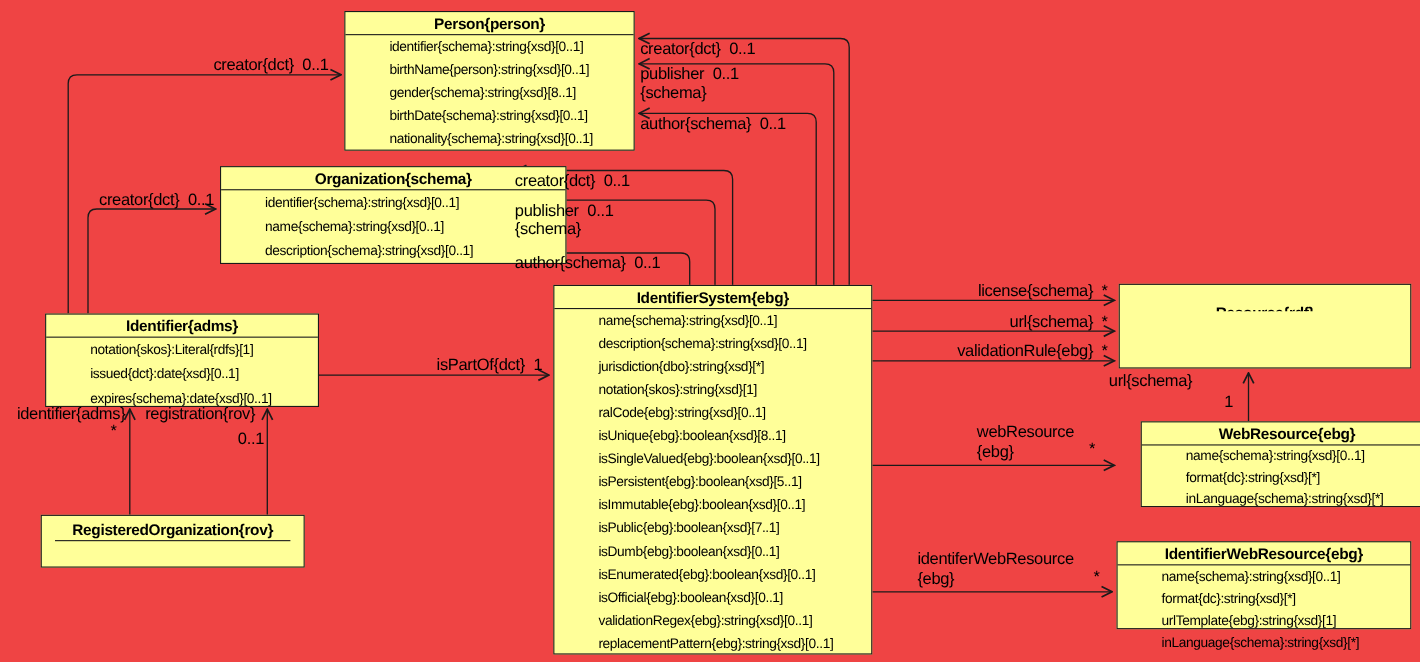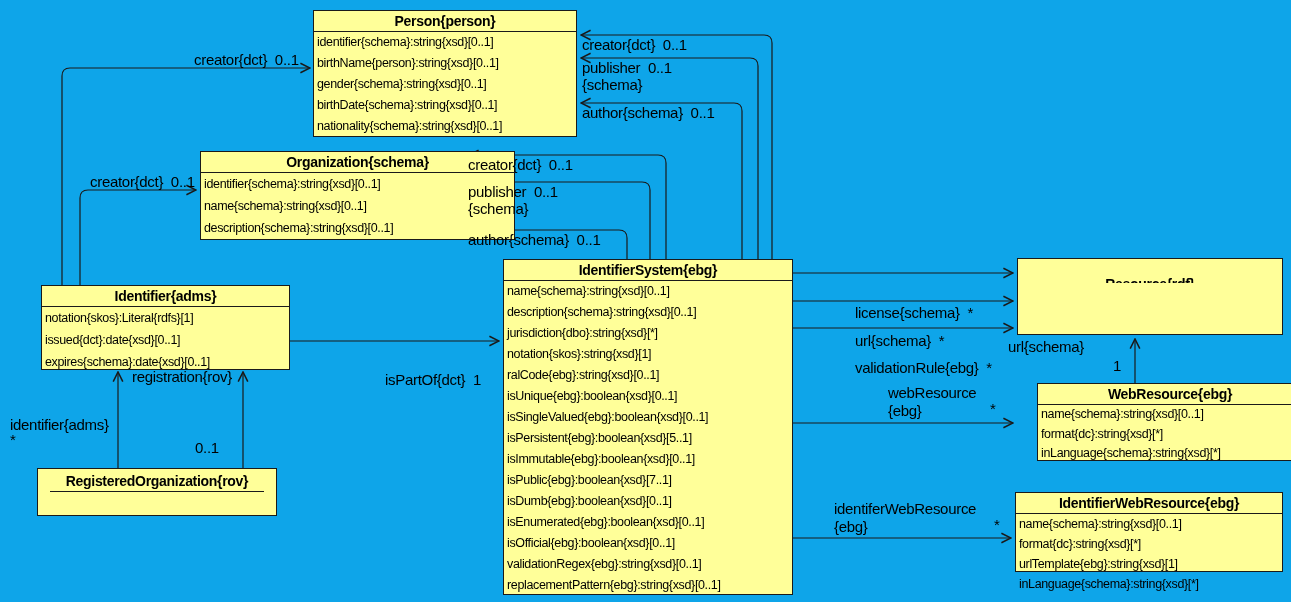--- a/index.html
+++ b/index.html
@@ -1,45 +1,45 @@
 <!DOCTYPE html>
 <html><head>
 <meta charset="utf-8">
 <style>
   html,body{margin:0;padding:0;}
   body{font-family:"Liberation Sans", sans-serif; background:#eef4fc;}
-  #canvas{position:relative; width:1291px; height:602px; background:#0ea5e9; overflow:hidden;}
+  #canvas{position:relative; width:1291px; height:602px; background:#ef4444; overflow:hidden;}
   #wires{position:absolute; left:0; top:0; width:1291px; height:602px;}
 
   .cls{
     position:absolute; box-sizing:border-box;
     background:#ffff99; border:1.6px solid #1a1a1a;
   }
   .cls-title{
     height:20px; line-height:20px; text-align:center;
     font-size:14px; font-weight:bold; color:#000;
     border-bottom:1.2px solid #1a1a1a; letter-spacing:-0.3px;
     white-space:nowrap; overflow:hidden;
   }
   .cls-title.inset{border-bottom:none; padding-top:2px; height:22px;}
   .cls-title.inset span{display:inline-block; padding:0 16px; border-bottom:1.2px solid #1a1a1a;}
-  .attrs{color:#000;}
+  .attrs{color:#000;padding-left:37px;}
   .attr{
     font-size:12.5px; letter-spacing:-0.35px; line-height:21px; height:21px;
     padding-left:3px; white-space:nowrap; overflow:hidden; color:#000;
   }
   .rh22 .attr{line-height:22px; height:22px;}
   .rh195 .attr{line-height:19.5px; height:19.5px;}
   .rh20 .attr{line-height:20px; height:20px;}
 
   .elabel{
     position:absolute; font-size:15px; letter-spacing:-0.3px; color:#000;
     white-space:pre; line-height:15px;
   }
-  .r{text-align:left;margin-top:48px;}
+  .r{text-align:right;}
   .c{text-align:center;}
 </style>
 </head>
 <body>
 
 <div id="canvas">
 
   <svg id="wires" viewBox="0 0 1291 602" xmlns="http://www.w3.org/2000/svg">
     <defs>
       <marker id="arr" viewBox="0 0 10 10" refX="9" refY="5" markerWidth="10" markerHeight="10" orient="auto-start-reverse">
@@ -65,21 +65,21 @@
       <path d="M793,423 H1013" marker-end="url(#arr)"></path>
       <path d="M793,538 H1011" marker-end="url(#arr)"></path>
     </g>
   </svg>
 
   <div class="cls" style="left:313px;top:10px;width:264px;height:127px;">
     <div class="cls-title">Person{person}</div>
     <div class="attrs">
       <div class="attr">identifier{schema}:string{xsd}[0..1]</div>
       <div class="attr">birthName{person}:string{xsd}[0..1]</div>
-      <div class="attr">gender{schema}:string{xsd}[0..1]</div>
+      <div class="attr">gender{schema}:string{xsd}[8..1]</div>
       <div class="attr">birthDate{schema}:string{xsd}[0..1]</div>
       <div class="attr">nationality{schema}:string{xsd}[0..1]</div>
     </div>
   </div>
 
   <div class="cls rh22" style="left:200px;top:151px;width:315px;height:89px;">
     <div class="cls-title">Organization{schema}</div>
     <div class="attrs">
       <div class="attr">identifier{schema}:string{xsd}[0..1]</div>
       <div class="attr">name{schema}:string{xsd}[0..1]</div>
@@ -101,21 +101,21 @@
   </div>
 
   <div class="cls" style="left:503px;top:259px;width:290px;height:336px;">
     <div class="cls-title">IdentifierSystem{ebg}</div>
     <div class="attrs">
       <div class="attr">name{schema}:string{xsd}[0..1]</div>
       <div class="attr">description{schema}:string{xsd}[0..1]</div>
       <div class="attr">jurisdiction{dbo}:string{xsd}[*]</div>
       <div class="attr">notation{skos}:string{xsd}[1]</div>
       <div class="attr">ralCode{ebg}:string{xsd}[0..1]</div>
-      <div class="attr">isUnique{ebg}:boolean{xsd}[0..1]</div>
+      <div class="attr">isUnique{ebg}:boolean{xsd}[8..1]</div>
       <div class="attr">isSingleValued{ebg}:boolean{xsd}[0..1]</div>
       <div class="attr">isPersistent{ebg}:boolean{xsd}[5..1]</div>
       <div class="attr">isImmutable{ebg}:boolean{xsd}[0..1]</div>
       <div class="attr">isPublic{ebg}:boolean{xsd}[7..1]</div>
       <div class="attr">isDumb{ebg}:boolean{xsd}[0..1]</div>
       <div class="attr">isEnumerated{ebg}:boolean{xsd}[0..1]</div>
       <div class="attr">isOfficial{ebg}:boolean{xsd}[0..1]</div>
       <div class="attr">validationRegex{ebg}:string{xsd}[0..1]</div>
       <div class="attr">replacementPattern{ebg}:string{xsd}[0..1]</div>
     </div>

